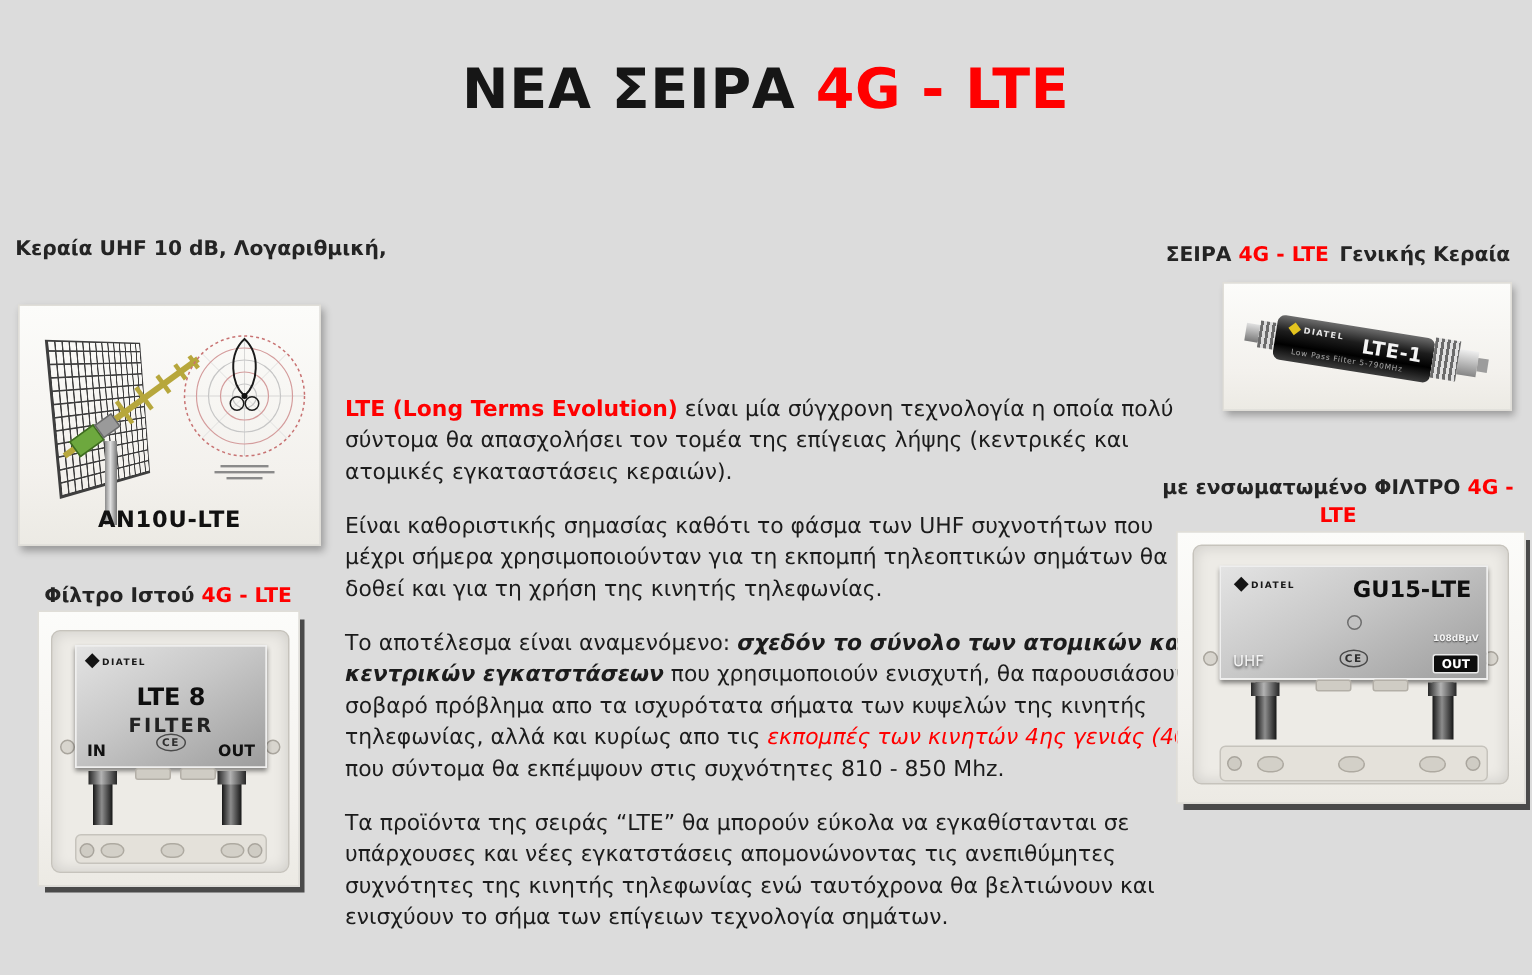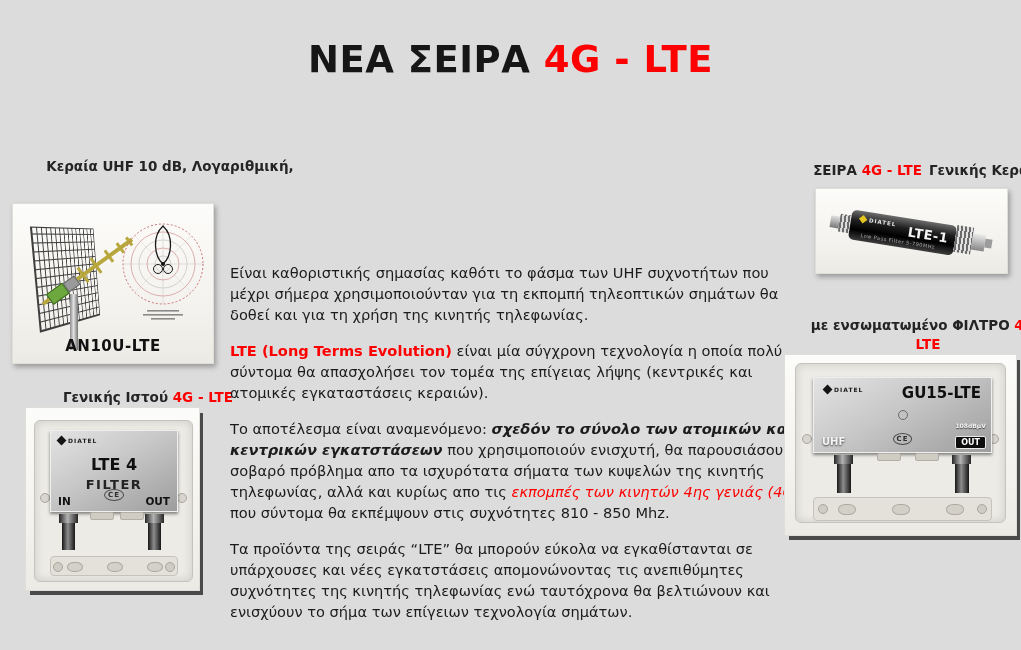--- a/index.html
+++ b/index.html
@@ -18,21 +18,21 @@
   
   .title{
     position:absolute;top:38px;left:0;width:100%;
     text-align:center;font-size:37px;font-weight:bold;
     letter-spacing:0.5px;color:#161616;margin:0;
   }
 
   
   .caption{
     position:absolute;font-weight:bold;font-size:13.5px;
-    line-height:19px;text-align:center;color:#242424;padding-left:36px;
+    line-height:19px;text-align:center;color:#242424;
   }
 
   
   .photo{
     position:absolute;overflow:hidden;
     background:linear-gradient(180deg,#fcfcfa 0%,#f3f1ed 70%,#eceae4 100%);
     border:1px solid #e0ded8;
   }
   .soft-shadow{box-shadow:2px 3px 5px rgba(0,0,0,0.30);}
   .hard-shadow{box-shadow:4px 5px 0 -1px rgba(48,48,48,0.85);}
@@ -85,21 +85,21 @@
     font-size:7px;font-weight:bold;color:#2e2e2e;border:1px solid #4a4a4a;
     border-radius:50%;padding:1px 3px;letter-spacing:1px;
   }
   .port{position:absolute;font-weight:bold;font-size:10.5px;color:#111;}
   .conn{position:absolute;width:13px;background:linear-gradient(90deg,#161616,#8d8d8d 45%,#161616);}
   .conn .nut{position:absolute;left:-3px;top:0;width:19px;height:9px;background:linear-gradient(90deg,#262626,#b3b3b3 45%,#262626);}
   .tab{position:absolute;width:22px;height:6px;background:#cfccc4;border:1px solid #b3afa7;border-radius:2px;}
   .screwmark{position:absolute;left:50%;transform:translateX(-50%);width:8px;height:8px;border-radius:50%;background:#c2c2c2;border:1px solid #6d6d6d;}
   .out-badge{display:inline-block;background:#0d0d0d;color:#fff;font-size:8px;font-weight:bold;padding:1px 5px;border-radius:2px;border:1px solid #e9e9e9;}
   .lvl{display:block;font-size:6px;font-weight:bold;color:#f4f4f4;text-shadow:0 1px 1px #444;margin-bottom:1px;}
-  .band{position:absolute;font-size:10px;font-weight:bold;color:#f5f5f5;text-shadow:0 1px 2px #3c3c3c;}
+  .band{position:absolute;font-size:10px;font-weight:normal;color:#f5f5f5;text-shadow:0 1px 2px #3c3c3c;}
 
   
   .lte1-assembly{position:absolute;left:14px;top:14px;width:168px;height:46px;transform:rotate(9deg);transform-origin:12px 22px;}
   .lconn-tip{position:absolute;left:0;top:14px;width:10px;height:12px;background:linear-gradient(180deg,#e0e0e0,#787878);}
   .lconn-nut{position:absolute;left:9px;top:11px;width:11px;height:18px;background:repeating-linear-gradient(90deg,#6b6b6b 0 2px,#dcdcdc 2px 4px);}
   .lte1-body{
     position:absolute;left:20px;top:5px;width:106px;height:30px;border-radius:5px;
     background:linear-gradient(180deg,#6d6d6d 0%,#1d1d1d 35%,#000 65%,#3d3d3d 100%);
   }
   .lte1-brand{position:absolute;left:9px;top:5px;font-size:5.5px;font-weight:bold;letter-spacing:1px;color:#e8e8e8;white-space:nowrap;}
@@ -150,30 +150,30 @@
     <circle cx="41" cy="55" r="4.5" fill="none" stroke="#1a1a1a" stroke-width="1"></circle>
     <circle cx="51" cy="55" r="4.5" fill="none" stroke="#1a1a1a" stroke-width="1"></circle>
     <circle cx="46" cy="50" r="2" fill="#111"></circle>
     <rect x="30" y="96" width="32" height="1.6" fill="#8a8a8a"></rect>
     <rect x="26" y="100" width="40" height="1.6" fill="#8a8a8a"></rect>
     <rect x="34" y="104" width="24" height="1.6" fill="#8a8a8a"></rect>
   </svg>
   <div class="model-label">AN10U-LTE</div>
 </div>
 
-<div class="caption" style="left:12px;top:388px;width:200px;"><span>Γενικής Ιστού </span><span class="red">4G - LTE</span></div>
+<div class="caption" style="left:12px;top:388px;width:200px;"><span>Φίλτρο Ιστού </span><span class="red">4G - LTE</span></div>
 
 <div class="photo hard-shadow" style="left:25px;top:407px;width:173px;height:182px;">
   <div class="pbox" style="left:8px;top:12px;width:157px;height:160px;">
     <i class="screw" style="left:5px;top:72px;"></i>
     <i class="screw" style="right:5px;top:72px;"></i>
   </div>
   <div class="plate" style="left:24px;top:22px;width:126px;height:80px;">
     <div class="brand" style="left:7px;top:6px;"><i class="diamond"></i><span>DIATEL</span></div>
-    <div style="position:absolute;left:0;right:0;top:24px;text-align:center;font-size:16px;font-weight:bold;color:#0f0f0f;">LTE 4</div>
+    <div style="position:absolute;left:0;right:0;top:24px;text-align:center;font-size:16px;font-weight:bold;color:#0f0f0f;">LTE 8</div>
     <div style="position:absolute;left:0;right:0;top:46px;text-align:center;font-size:13px;font-weight:bold;letter-spacing:1.5px;color:#222;">FILTER</div>
     <div class="ce" style="top:58px;">CE</div>
     <span class="port" style="left:7px;bottom:4px;">IN</span>
     <span class="port" style="right:7px;bottom:4px;">OUT</span>
   </div>
   <i class="tab" style="left:64px;top:104px;"></i>
   <i class="tab" style="left:94px;top:104px;"></i>
   <div class="conn" style="left:36px;top:106px;height:36px;">
       <i class="nut"></i>
     </div>
@@ -183,22 +183,22 @@
   <div class="tray" style="left:24px;top:148px;width:126px;height:18px;">
     <i class="hole" style="left:16px;top:5px;width:14px;height:8px;"></i>
     <i class="hole" style="left:56px;top:5px;width:14px;height:8px;"></i>
     <i class="hole" style="left:96px;top:5px;width:14px;height:8px;"></i>
     <i class="dotc" style="left:2px;top:5px;"></i>
     <i class="dotc" style="right:2px;top:5px;"></i>
   </div>
 </div>
 
 <div class="article">
+  <p><span class="red bold">LTE (Long Terms Evolution)</span><span> είναι μία σύγχρονη τεχνολογία η οποία πολύ σύντομα θα απασχολήσει τον τομέα της επίγειας λήψης (κεντρικές και ατομικές εγκαταστάσεις κεραιών).</span></p>
   <p>Είναι καθοριστικής σημασίας καθότι το φάσμα των UHF συχνοτήτων που μέχρι σήμερα χρησιμοποιούνταν για τη εκπομπή τηλεοπτικών σημάτων θα δοθεί και για τη χρήση της κινητής τηλεφωνίας.</p>
-  <p><span class="red bold">LTE (Long Terms Evolution)</span><span> είναι μία σύγχρονη τεχνολογία η οποία πολύ σύντομα θα απασχολήσει τον τομέα της επίγειας λήψης (κεντρικές και ατομικές εγκαταστάσεις κεραιών).</span></p>
   <p><span>Το αποτέλεσμα είναι αναμενόμενο: </span><span class="bi">σχεδόν το σύνολο των ατομικών και κεντρικών εγκατστάσεων</span><span> που χρησιμοποιούν ενισχυτή, θα παρουσιάσουν σοβαρό πρόβλημα απο τα ισχυρότατα σήματα των κυψελών της κινητής τηλεφωνίας, αλλά και κυρίως απο τις </span><span class="red it">εκπομπές των κινητών 4ης γενιάς (4G)</span><span> που σύντομα θα εκπέμψουν στις συχνότητες 810 - 850 Mhz.</span></p>
   <p>Τα προϊόντα της σειράς “LTE” θα μπορούν εύκολα να εγκαθίστανται σε υπάρχουσες και νέες εγκατστάσεις απομονώνοντας τις ανεπιθύμητες συχνότητες της κινητής τηλεφωνίας ενώ ταυτόχρονα θα βελτιώνουν και ενισχύουν το σήμα των επίγειων τεχνολογία σημάτων.</p>
 </div>
 
 <div class="caption" style="left:766px;top:161px;width:252px;"><span>ΣΕΙΡΑ </span><span class="red">4G - LTE</span><span class="gap">Γενικής Κεραία</span></div>
 
 <div class="photo soft-shadow" style="left:815px;top:188px;width:191px;height:84px;">
   <div class="lte1-assembly">
     <i class="lconn-tip"></i>
     <i class="lconn-nut"></i>

